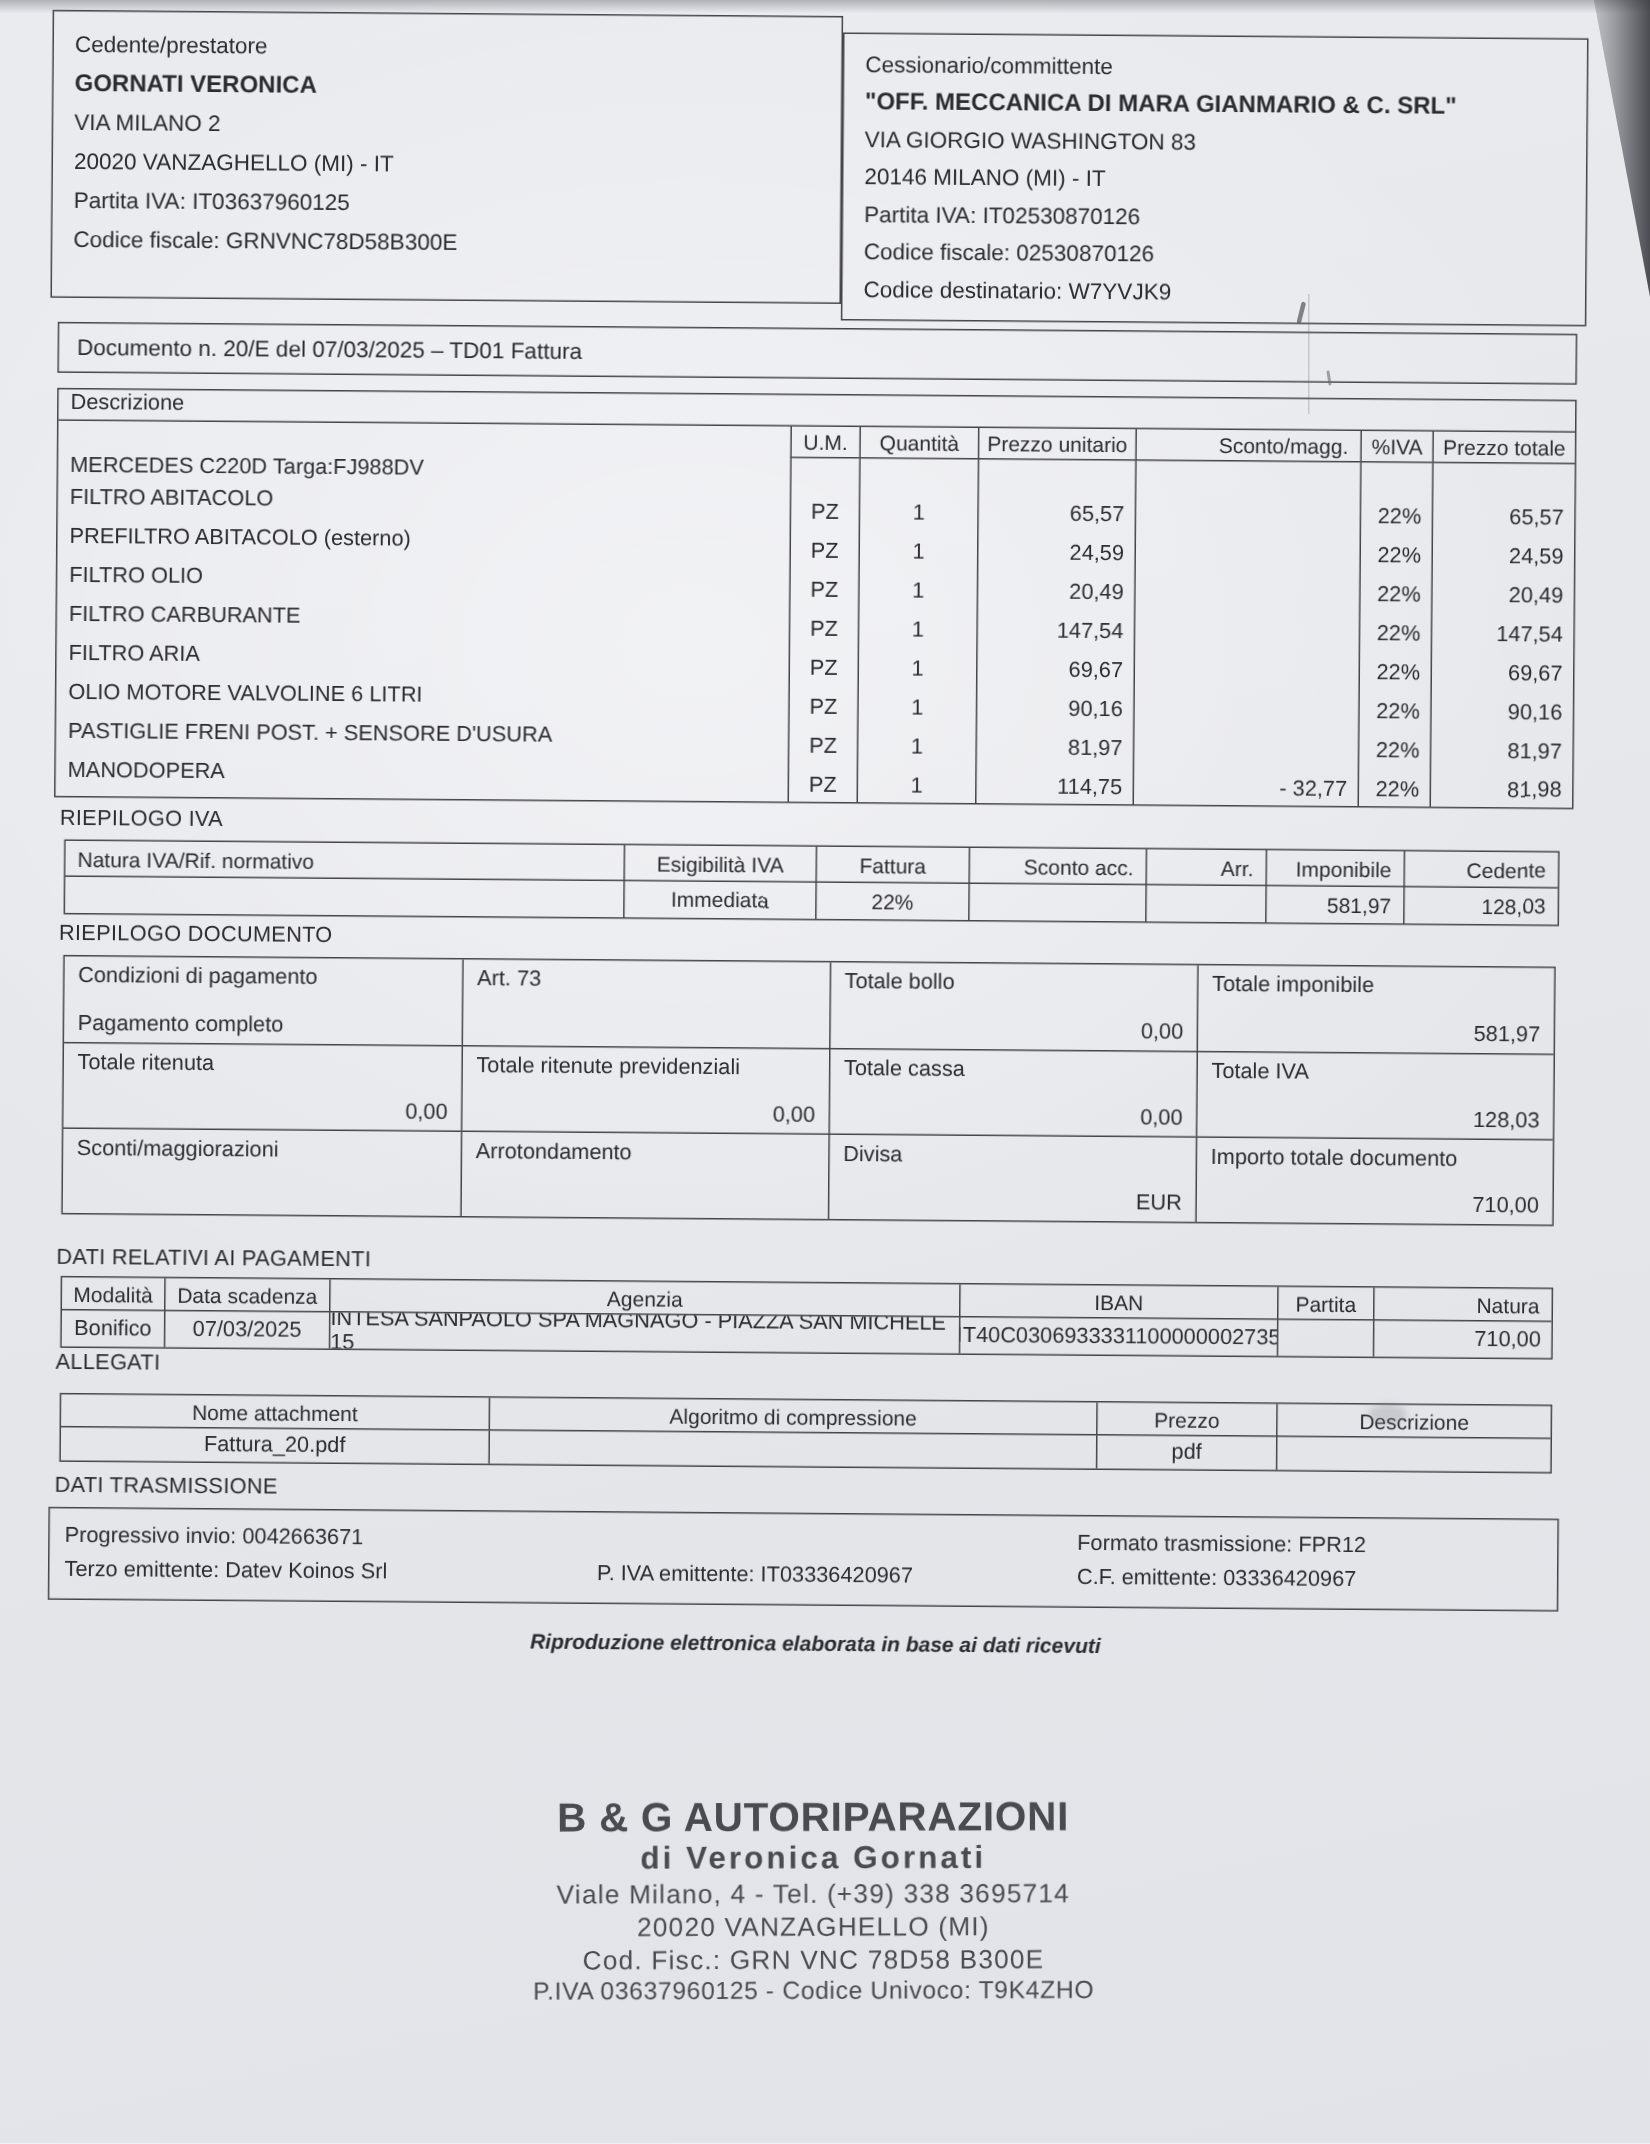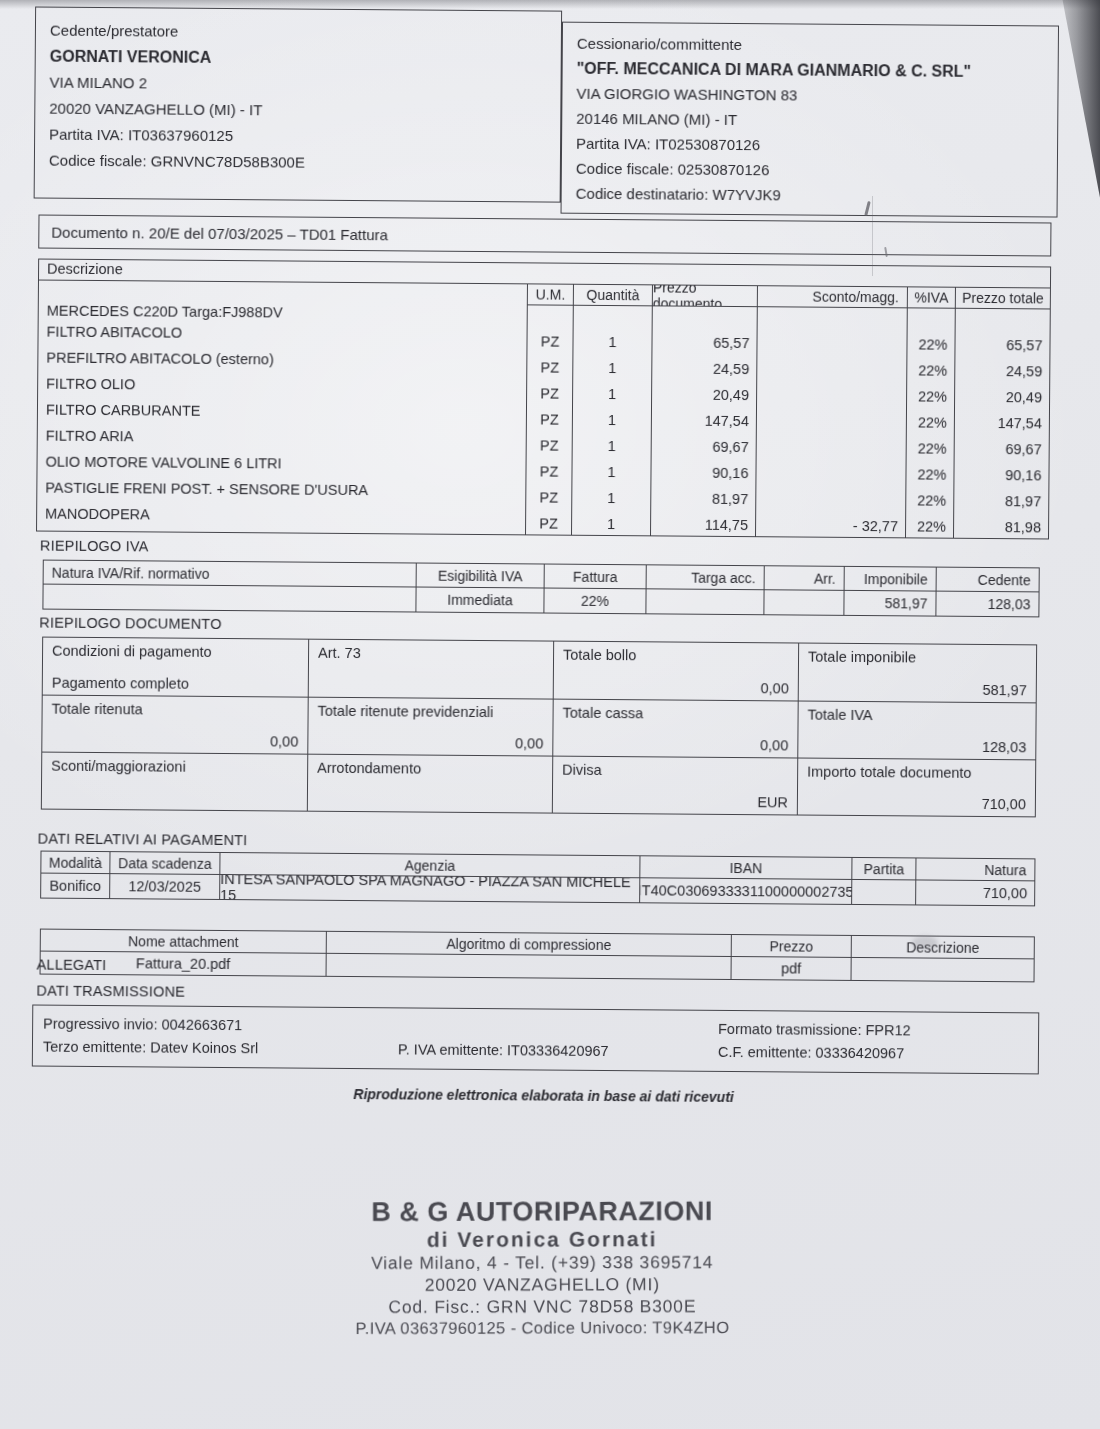--- a/index.html
+++ b/index.html
@@ -125,21 +125,21 @@
   <div class="box doc-box" style="left:38px; top:218px; width:1013px; height:34px;">
     <span>Documento n. 20/E del 07/03/2025 – TD01 Fattura</span>
   </div>
 
   <div class="box itable">
     <div class="descr-strip">Descrizione</div>
     <div class="grid icols ihdr">
       <div class="cell"></div>
       <div class="cell hcell">U.M.</div>
       <div class="cell hcell">Quantità</div>
-      <div class="cell hcell">Prezzo documento</div>
+      <div class="cell hcell">Prezzo unitario</div>
       <div class="cell hcell right">Sconto/magg.</div>
       <div class="cell hcell">%IVA</div>
       <div class="cell hcell">Prezzo totale</div>
     </div>
     <div class="grid icols vrow">
       <div class="cell dcell">MERCEDES C220D Targa:FJ988DV</div>
       <div class="cell"></div>
       <div class="cell"></div>
       <div class="cell"></div>
       <div class="cell"></div>
@@ -220,21 +220,21 @@
       <div class="cell vbot r">81,98</div>
     </div>
   </div>
 
   <div class="sec-title" style="top:541px;">RIEPILOGO IVA</div>
   <div class="box vtable">
     <div class="grid vcols hrow">
       <div class="cell hcell left">Natura IVA/Rif. normativo</div>
       <div class="cell hcell">Esigibilità IVA</div>
       <div class="cell hcell">Fattura</div>
-      <div class="cell hcell right">Targa acc.</div>
+      <div class="cell hcell right">Sconto acc.</div>
       <div class="cell hcell right">Arr.</div>
       <div class="cell hcell right">Imponibile</div>
       <div class="cell hcell right">Cedente</div>
     </div>
     <div class="grid vcols rrow">
       <div class="cell"></div>
       <div class="cell hcell">Immediata</div>
       <div class="cell hcell">22%</div>
       <div class="cell"></div>
       <div class="cell"></div>
@@ -306,29 +306,29 @@
     <div class="grid pcols hrow">
       <div class="cell hcell">Modalità</div>
       <div class="cell hcell">Data scadenza</div>
       <div class="cell hcell">Agenzia</div>
       <div class="cell hcell">IBAN</div>
       <div class="cell hcell">Partita</div>
       <div class="cell hcell right">Natura</div>
     </div>
     <div class="grid pcols rrow">
       <div class="cell">Bonifico</div>
-      <div class="cell">12/03/2025</div>
+      <div class="cell">07/03/2025</div>
       <div class="cell">INTESA SANPAOLO SPA MAGNAGO - PIAZZA SAN MICHELE 15</div>
       <div class="cell">IT40C0306933331100000002735</div>
       <div class="cell"></div>
       <div class="cell r">710,00</div>
     </div>
   </div>
 
-  <div class="sec-title" style="top:960px;">ALLEGATI</div>
+  <div class="sec-title" style="top:904px;">ALLEGATI</div>
   <div class="box atable">
     <div class="grid acols hrow">
       <div class="cell hcell">Nome attachment</div>
       <div class="cell hcell">Algoritmo di compressione</div>
       <div class="cell hcell">Prezzo</div>
       <div class="cell hcell">Descrizione</div>
     </div>
     <div class="grid acols rrow">
       <div class="cell">Fattura_20.pdf</div>
       <div class="cell"></div>

